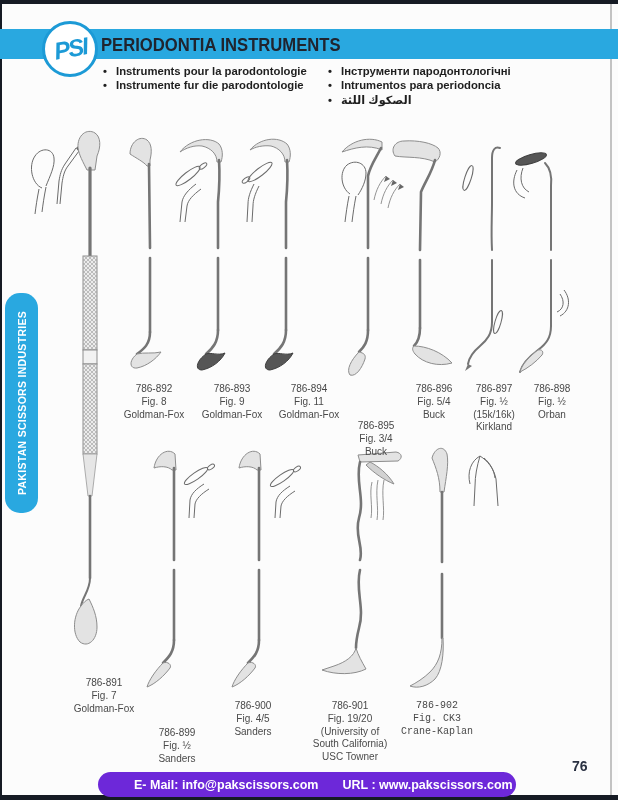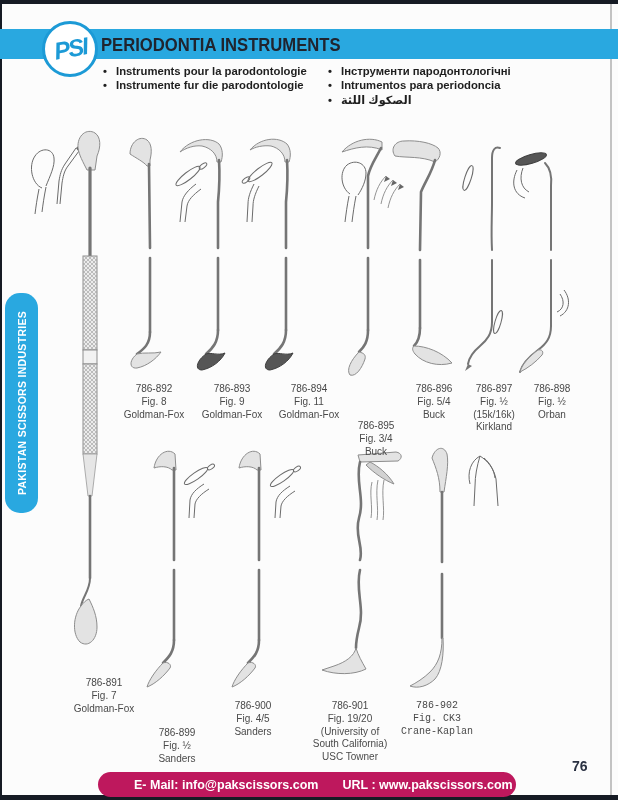--- a/index.html
+++ b/index.html
@@ -44,21 +44,21 @@
   .sh{fill:none;stroke:#757575;stroke-width:2.6;stroke-linecap:round;}
   .sh2{stroke-width:2;}
   .sh3{stroke-width:3.2;}
   .bl{fill:#e3e3e3;stroke:#8d8d8d;stroke-width:1;}
   .bl2{fill:#d2d2d2;stroke:#8d8d8d;stroke-width:1;}
   .bld{fill:#565656;stroke:#3f3f3f;stroke-width:1;}
   .ol{fill:none;stroke:#6b6b6b;stroke-width:1;}
   .olt{fill:none;stroke:#777;stroke-width:.8;}
 
   
-  .footer-pill{position:absolute;left:98px;top:772px;width:418px;height:25px;background:#be185d;
+  .footer-pill{position:absolute;left:98px;top:772px;width:418px;height:25px;background:#6d28d9;
         border-radius:14px;display:flex;align-items:center;color:#fff;font-weight:bold;
         font-size:12.5px;white-space:nowrap;z-index:1;}
   .footer-pill .email{margin-left:36px;}
   .footer-pill .url{margin-left:24px;}
   .pagenum{position:absolute;left:572px;top:758px;font-size:14px;font-weight:bold;color:#2a3142;}
 </style>
 </head>
 <body>
 
 <div class="page">

